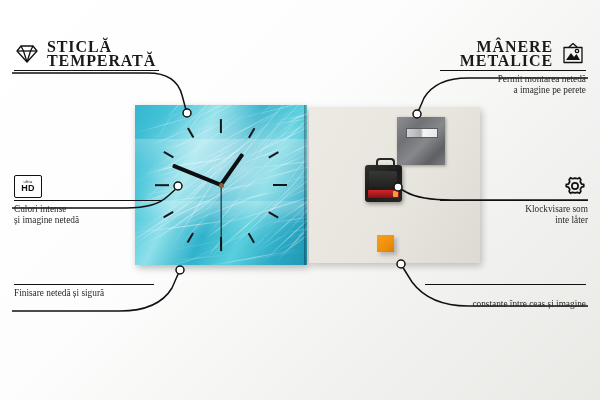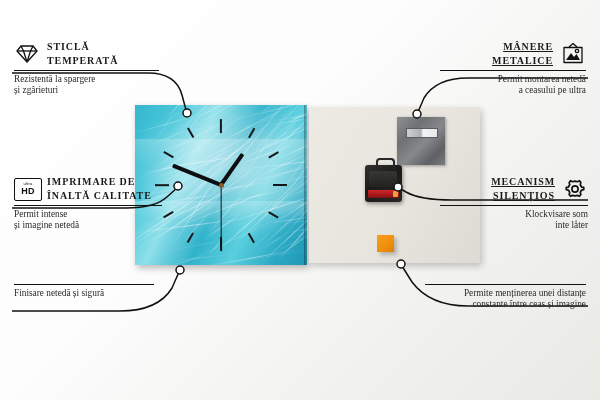--- a/index.html
+++ b/index.html
@@ -87,33 +87,33 @@
   .spacer{
     position:absolute;left:68px;top:128px;width:17px;height:17px;
     background:linear-gradient(140deg,#f79f1c 0%,#ef8f0c 60%,#d97d06 100%);
     box-shadow:3px 3px 4px rgba(0,0,0,.22);
   }
   
   .callout{position:absolute;}
   .co-head{display:flex;align-items:center;gap:7px;}
   .co-title{
     font-family:"Liberation Serif", serif;
-    font-weight:bold;font-size:10px;letter-spacing:.9px;
+    font-weight:bold;font-size:16px;letter-spacing:.9px;
     color:#1a1a1a;line-height:13.5px;text-transform:uppercase;
   }
   .co-rule{height:1px;background:#111;margin:3px 0 3px 0;}
   .co-sub{
     font-family:"Liberation Serif", serif;
     font-size:9.3px;color:#2a2a2a;line-height:11.4px;
   }
   .left .co-head{justify-content:flex-start;}
   .left .co-title{text-align:left;}
   .left .co-sub{text-align:left;}
   .right .co-head{justify-content:flex-end;}
-  .right .co-title{text-align:right;text-decoration:underline;}
+  .right .co-title{text-align:right;}
   .right .co-sub{text-align:right;}
   .ico{width:26px;height:22px;flex:0 0 26px;display:block;}
   .ico svg{display:block;width:100%;height:100%;}
   .hdbox{
     width:26px;height:21px;border:1.4px solid #111;border-radius:2px;
     display:flex;flex-direction:column;align-items:center;justify-content:center;
     font-family:"Liberation Sans", sans-serif;line-height:1;
   }
   .hdbox .u{font-size:4.2px;letter-spacing:.2px;color:#111;}
   .hdbox .h{font-size:9px;font-weight:bold;color:#111;letter-spacing:.3px;}
@@ -342,42 +342,34 @@
               <path d="M19,3 L16.5,8 L13,19"></path>
             </g>
           </svg>
       </span>
       <span class="co-title">
         <span>STICLĂ</span><br>
         <span>TEMPERATĂ</span>
       </span>
     </div>
     <div class="co-rule"></div>
-    <div class="co-sub">
-      <span>Rezistentă la spargere</span><br>
-      <span>și zgârieturi</span>
-    </div>
   </div>
 
   <div class="callout left" style="left:14px;top:175px;width:148px">
     <div class="co-head">
       <span class="ico">
         <span class="hdbox">
           <span class="u">ultra</span>
           <span class="h">HD</span>
         </span>
       </span>
-      <span class="co-title">
-        <span>IMPRIMARE DE</span><br>
-        <span>ÎNALTĂ CALITATE</span>
-      </span>
     </div>
     <div class="co-rule"></div>
     <div class="co-sub">
-      <span>Permit intense</span><br>
+      <span>Culori intense</span><br>
       <span>și imagine netedă</span>
     </div>
   </div>
 
   <div class="callout left" style="left:14px;top:281px;width:140px">
     <div class="co-rule"></div>
     <div class="co-sub">
       <span>Finisare netedă și sigură</span>
     </div>
   </div>
@@ -395,47 +387,43 @@
               <rect x="4" y="4.5" width="18" height="15"></rect>
           <path d="M6,17 L11,10 L14,14 L16.5,11 L20,17 Z" fill="#111" stroke="none"></path>
           <circle cx="17" cy="8" r="1.7"></circle>
             </g>
           </svg>
       </span>
     </div>
     <div class="co-rule"></div>
     <div class="co-sub">
       <span>Permit montarea netedă</span><br>
-      <span>a ceasului pe ultra</span>
+      <span>a imagine pe perete</span>
     </div>
   </div>
 
   <div class="callout right" style="left:440px;top:175px;width:148px">
     <div class="co-head">
-      <span class="co-title">
-        <span>MECANISM</span><br>
-        <span>SILENȚIOS</span>
-      </span>
       <span class="ico">
         <svg viewBox="0 0 26 22">
             <g fill="none" stroke="#111" stroke-width="1.7">
           <path d="M13,3.2 l2.6,.55 1.9,-1.0 1.35,1.9 -.6,2.1 1.35,2.3 2.15,.35 0,2.3 -2.15,.35 -1.35,2.3 .6,2.1 -1.35,1.9 -1.9,-1.0 -2.6,.55 -2.6,-.55 -1.9,1.0 -1.35,-1.9 .6,-2.1 -1.35,-2.3 -2.15,-.35 0,-2.3 2.15,-.35 1.35,-2.3 -.6,-2.1 1.35,-1.9 1.9,1.0 z" stroke-linejoin="round"></path>
           <circle cx="13" cy="11" r="3.1"></circle>
             </g>
           </svg>
       </span>
     </div>
     <div class="co-rule"></div>
     <div class="co-sub">
       <span>Klockvisare som</span><br>
       <span>inte låter</span>
     </div>
   </div>
 
   <div class="callout right" style="left:425px;top:281px;width:161px">
     <div class="co-rule"></div>
     <div class="co-sub">
-      <span>Permite menținerea unei distanțe</span><br>
+      <br>
       <span>constante între ceas și imagine</span>
     </div>
   </div>
 
 </div>
 
 </body></html>

